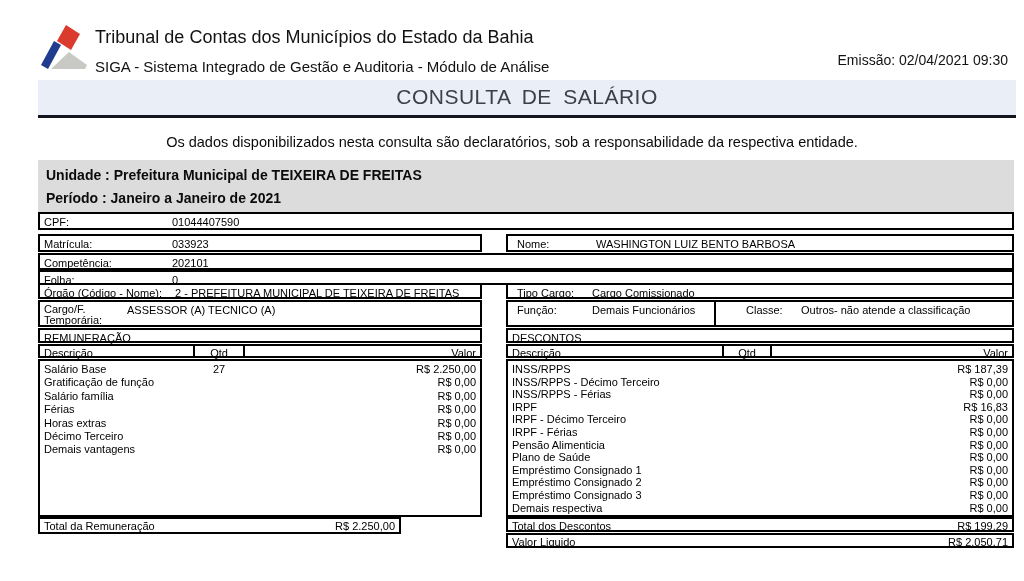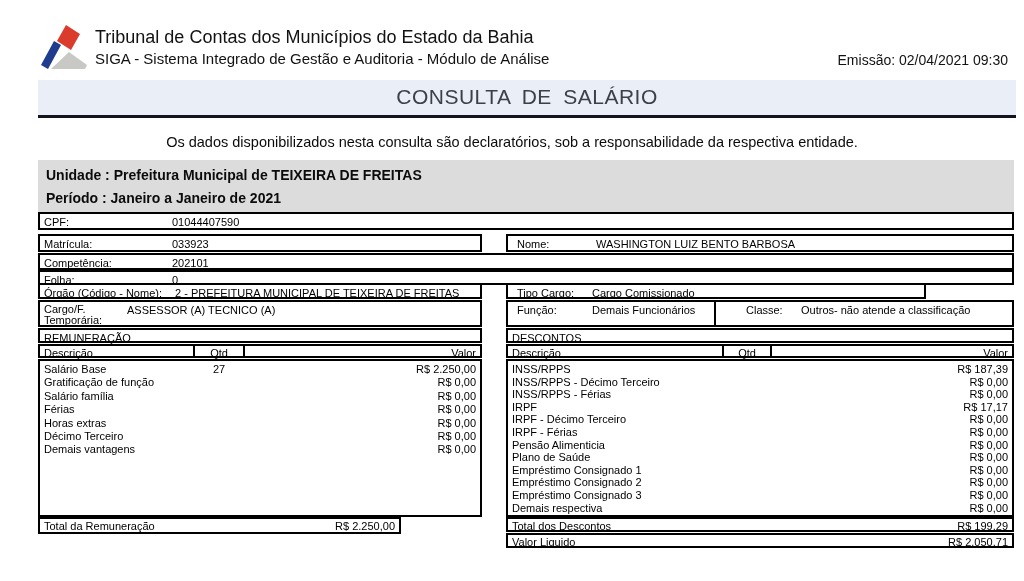--- a/index.html
+++ b/index.html
@@ -4,21 +4,21 @@
 <style>
   * { margin:0; padding:0; box-sizing:border-box; }
   html,body { width:1024px; height:581px; background:#fff; overflow:hidden;
     font-family:"Liberation Sans", sans-serif; color:#000; }
   .page { position:relative; width:1024px; height:581px; }
 
   
   .logo { position:absolute; left:40px; top:24px; }
   .org-lines { position:absolute; left:95px; top:27px; }
   .org1 { font-size:18px; color:#121212; }
-  .org2 { font-size:15px; color:#121212; margin-top:2px;text-align:center; }
+  .org2 { font-size:15px; color:#121212; margin-top:10px;text-align:center; }
   .emissao { position:absolute; right:16px; top:52px; font-size:14px; color:#121212; }
 
   .banner { position:absolute; left:38px; top:80px; width:978px; height:38px;
     background:#e9eef7; border-bottom:3px solid #14141e; text-align:center;
     font-size:21px; color:#3c4048; line-height:34px; letter-spacing:.5px; word-spacing:5px; }
 
   .disclaimer { position:absolute; left:0; top:134px; width:1024px; text-align:center;
     font-size:14.5px; color:#0b0b0b; }
 
   .unit-band { position:absolute; left:38px; top:160px; width:976px; height:68px;
@@ -32,21 +32,21 @@
   .b .lbl { position:absolute; left:4px; top:2px; white-space:nowrap; }
   .b .lbl-r { position:absolute; left:9px; top:2px; white-space:nowrap; }
   .b .val { position:absolute; top:2px; white-space:nowrap; }
 
   #r-cpf   { left:0;   top:3;   width:976px; height:18px; }
   #r-mat   { left:0;   top:22px; width:444px; height:18px; }
   #r-nome  { left:468px; top:22px; width:508px; height:18px; }
   #r-comp  { left:0;   top:41px; width:976px; height:17px; }
   #r-folha { left:0;   top:58px; width:976px; height:15px; }
   #r-orgao { left:0;   top:71px; width:444px; height:16px; }
-  #r-tipo  { left:468px; top:71px; width:420px; height:16px; }
+  #r-tipo  { left:468px; top:71px; width:508px; height:16px; }
   #r-cargo { left:0;   top:88px; width:444px; height:27px; }
   #r-cargo .lbl { width:90px; line-height:11px; white-space:normal; }
   #r-funcao { left:468px; top:88px; width:210px; height:27px; }
   #r-classe { left:676px; top:88px; width:300px; height:27px; }
   #h-rem  { left:0;   top:116px; width:444px; height:15px; }
   #h-desc { left:468px; top:116px; width:508px; height:15px; }
 
   .ch { text-align:left; }
   .ch .t { position:absolute; left:4px; top:1px; }
   .ch.center .t { left:0; width:100%; text-align:center; }
@@ -214,21 +214,21 @@
       <div class="drow">
           <span class="rd">INSS/RPPS - Décimo Terceiro</span>
           <span class="rv">R$ 0,00</span>
         </div>
       <div class="drow">
           <span class="rd">INSS/RPPS - Férias</span>
           <span class="rv">R$ 0,00</span>
         </div>
       <div class="drow">
           <span class="rd">IRPF</span>
-          <span class="rv">R$ 17,17</span>
+          <span class="rv">R$ 16,83</span>
         </div>
       <div class="drow">
           <span class="rd">IRPF - Décimo Terceiro</span>
           <span class="rv">R$ 0,00</span>
         </div>
       <div class="drow">
           <span class="rd">IRPF - Férias</span>
           <span class="rv">R$ 0,00</span>
         </div>
       <div class="drow">

